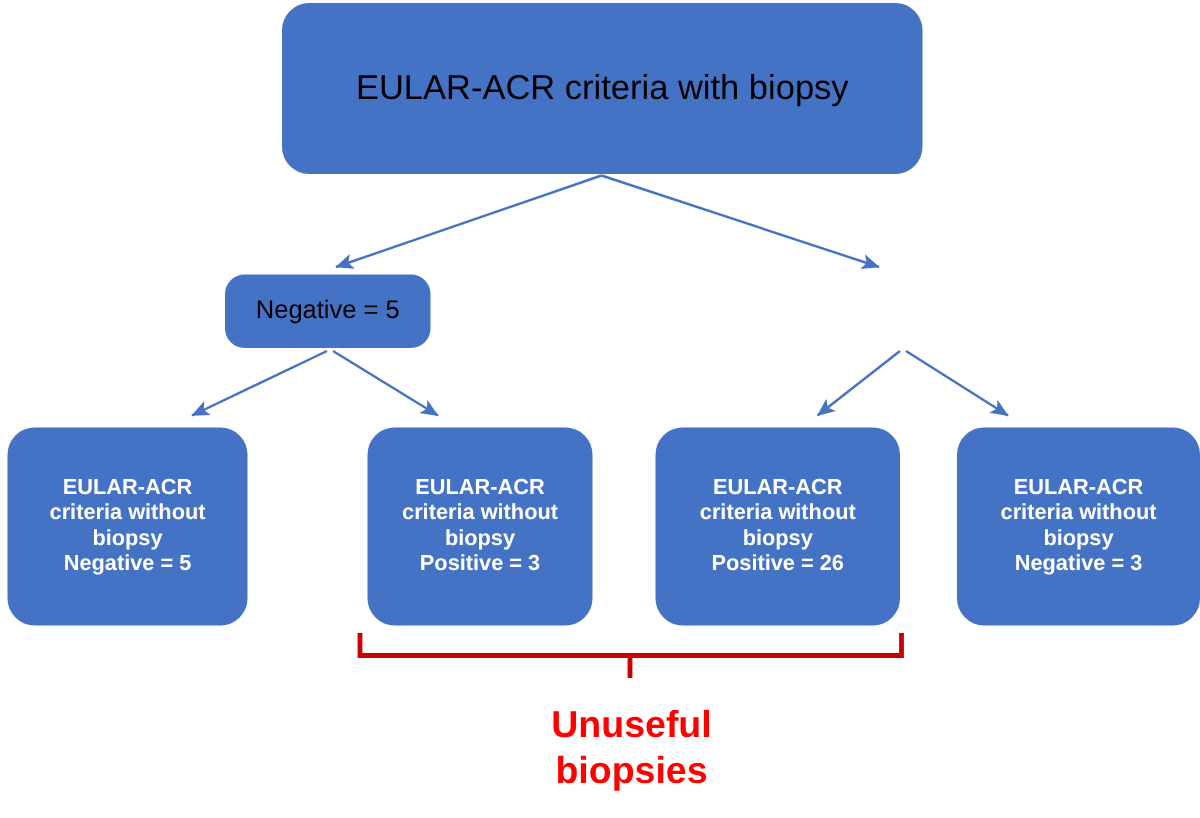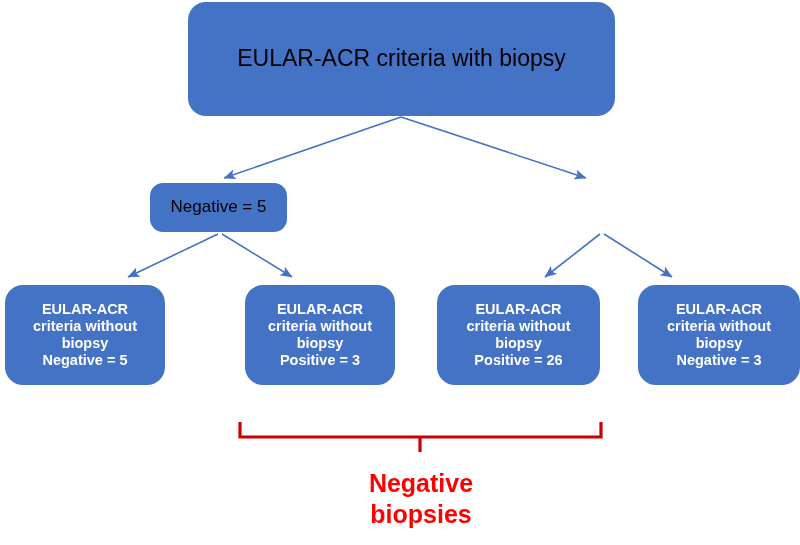--- a/index.html
+++ b/index.html
@@ -61,21 +61,21 @@
     color: #000000;
     font-size: 17px;
     font-weight: normal;
   }
   .node-mid-left  { left: 150px; top: 183px; width: 137px; }
   .node-mid-right { left: 534px; top: 183px; width: 114px; }
 
   
   .node-leaf {
     top: 285px;
-    height: 100px;
+    height: 132px;
     border-radius: 18px;
     color: #ffffff;
     font-size: 14.5px;
     font-weight: bold;
   }
   .node-leaf-1 { left: 5px;   width: 160px; }
   .node-leaf-2 { left: 245px; width: 150px; }
   .node-leaf-3 { left: 437px; width: 163px; }
   .node-leaf-4 { left: 638px; width: 162px; }
 
@@ -152,16 +152,16 @@
 Positive = 26</span>
   </div>
 
   <div class="node node-leaf node-leaf-4">
     <span class="node-lines">EULAR-ACR
 criteria without
 biopsy
 Negative  = 3</span>
   </div>
 
-  <div class="bracket-label">Negative
+  <div class="bracket-label">Unuseful
 biopsies</div>
 
 </div>
 
 </body></html>

